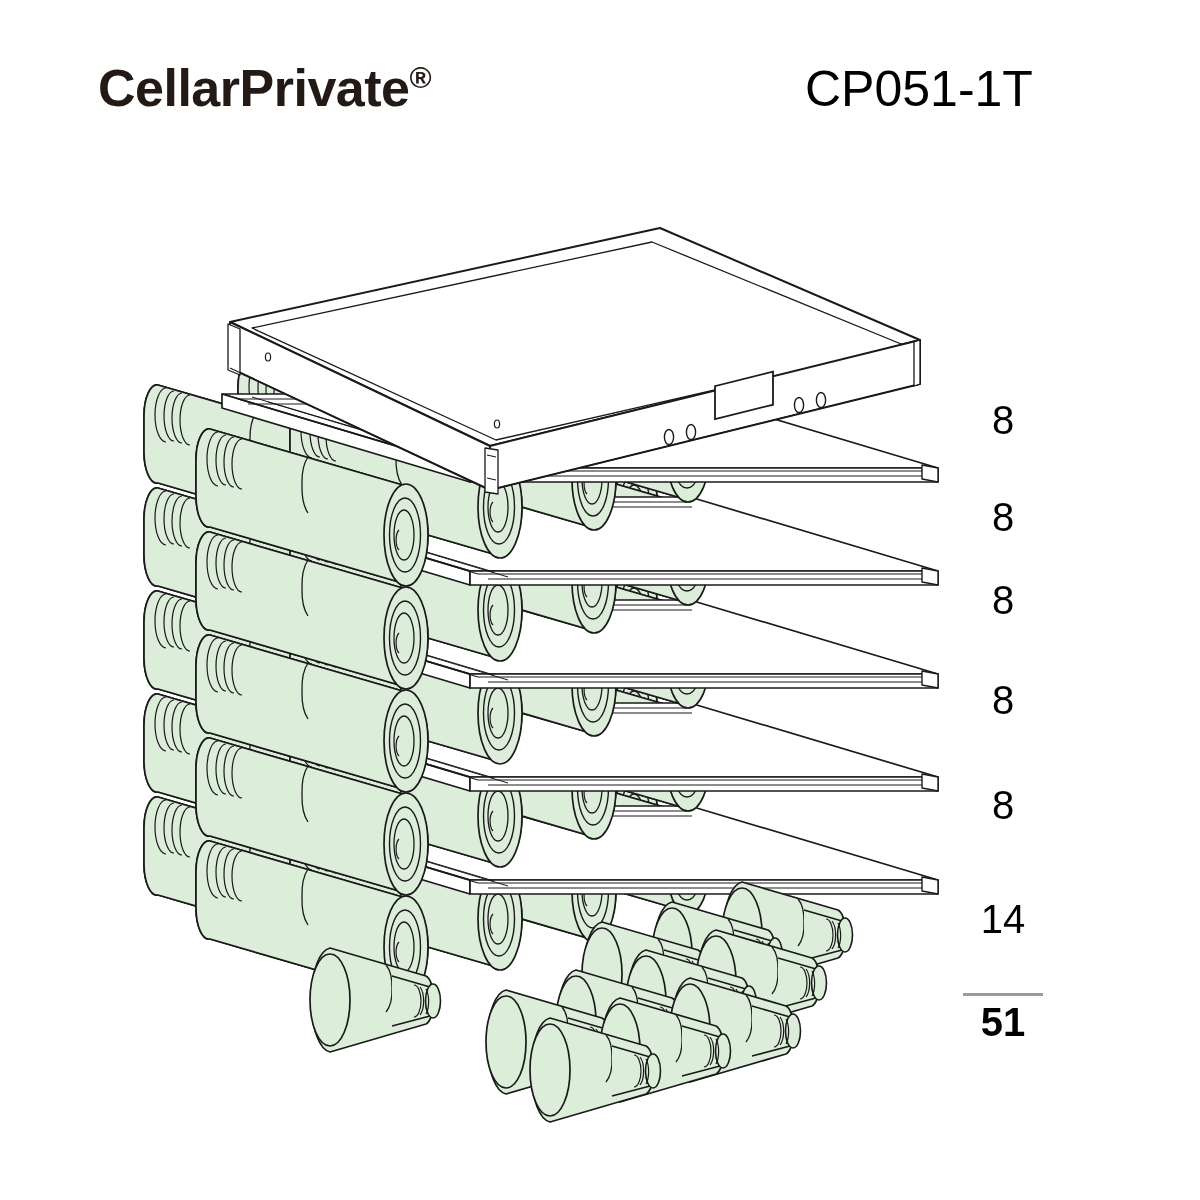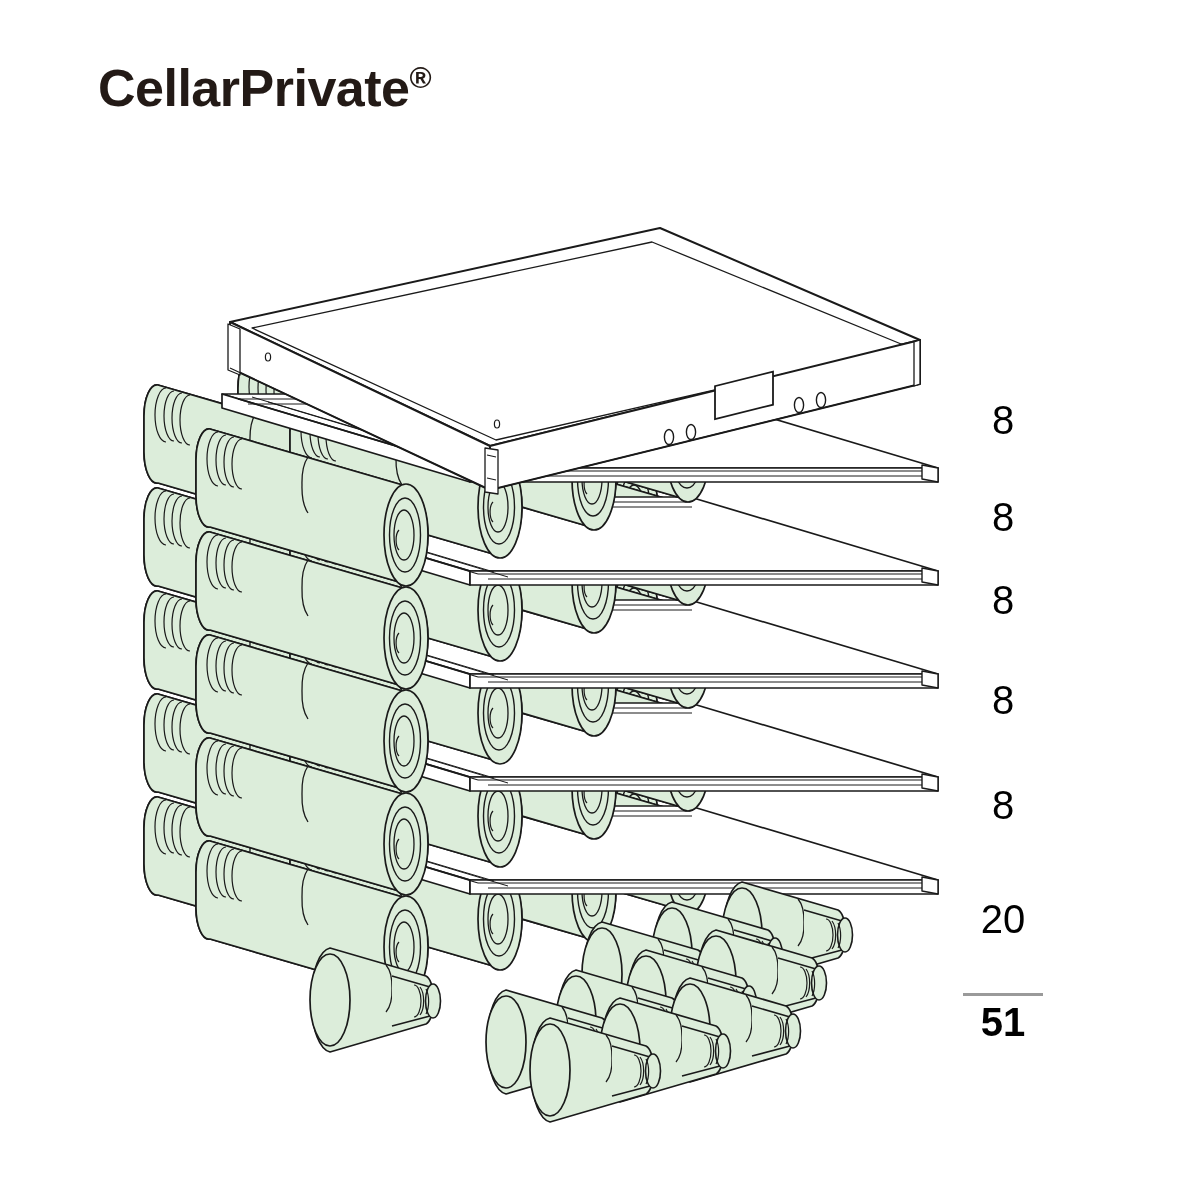--- a/index.html
+++ b/index.html
@@ -71,20 +71,21 @@
     background: #9a9a9a;
   }
 </style>
 </head>
 <body>
 
 <div id="page">
 
   <div id="brand-logo"><span>CellarPrivate</span><span class="reg">®</span></div>
 
+  <div id="model-number">CP051-1T</div>
 
   <svg id="diagram" viewBox="0 0 1200 1200">
     <defs>
 
       <g id="shelfBottle">
 
         <path d="M0,0 L-196,-57 A13,31 0 0 0 -210,-26 L-210,10 A13,31 0 0 0 -196,41
                  L0,98 A22,51 0 0 0 22,47 L22,51 A22,51 0 0 0 0,0 Z" fill="#dcedda" stroke="#1a1a1a" stroke-width="1.7" stroke-linejoin="round"></path>
 
         <path d="M0,0 L-196,-57 A13,31 0 0 0 -210,-26 L-210,10 A13,31 0 0 0 -196,41 L0,98" fill="#dcedda" stroke="#1a1a1a" stroke-width="1.7" stroke-linejoin="round"></path>
@@ -270,19 +271,19 @@
 
       <path d="M914,342 L920,340 L920,384 L914,386 Z" fill="#ffffff" stroke="#1a1a1a" stroke-width="1.3" stroke-linejoin="round"></path>
     </g>
   </svg>
 
   <div class="count-label" style="left:963px; top:398px;">8</div>
   <div class="count-label" style="left:963px; top:495px;">8</div>
   <div class="count-label" style="left:963px; top:578px;">8</div>
   <div class="count-label" style="left:963px; top:678px;">8</div>
   <div class="count-label" style="left:963px; top:783px;">8</div>
-  <div class="count-label" style="left:963px; top:897px;">20</div>
+  <div class="count-label" style="left:963px; top:897px;">14</div>
 
   <div id="total-rule"></div>
 
   <div class="count-label total" style="left:963px; top:1000px;text-align:center;">51</div>
 
 </div>
 
 </body></html>

